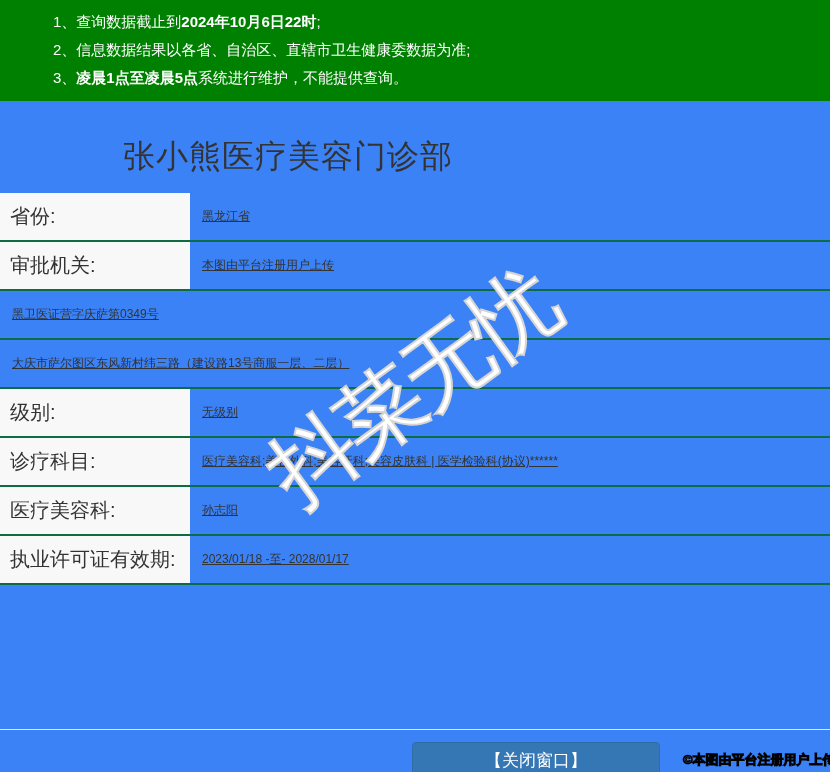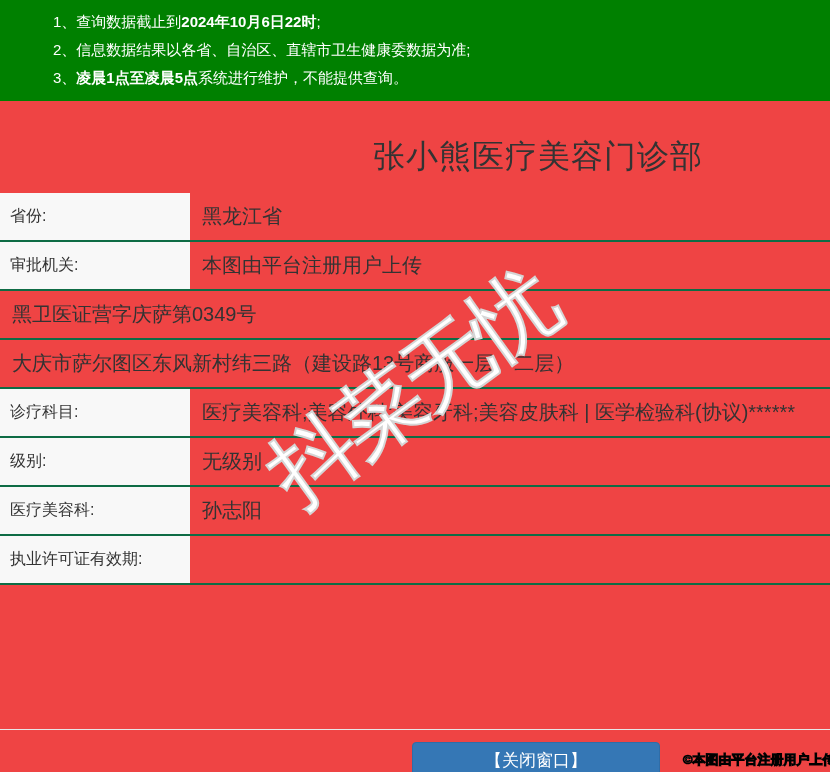--- a/index.html
+++ b/index.html
@@ -1,32 +1,32 @@
 <!DOCTYPE html>
 <html><head>
 <meta charset="utf-8">
 <style>
   * { margin:0; padding:0; box-sizing:border-box; }
   body { font-family:"Liberation Sans","DejaVu Sans",sans-serif; background:#fff; }
-  #screen { position:relative; width:830px; height:772px; overflow:hidden; background:#ef4444; }
+  #screen { position:relative; width:830px; height:772px; overflow:hidden; background:#3b82f6; }
 
   
   .banner { background:#008000; color:#fff; padding:8px 20px 9px 53px; width:830px; }
   .banner .line { font-size:15px; line-height:28px; white-space:nowrap; }
   .banner b { font-weight:bold; }
 
   
-  .title-wrap { margin-top:36px; height:38px; text-align:center; }
+  .title-wrap { margin-top:36px; height:38px; }
   .title { position:relative; left:123px; font-size:32px; color:#333; letter-spacing:1px; line-height:38px; }
 
   
   .itable { margin-top:18px; width:830px; }
   .trow { display:flex; height:49px; border-bottom:2px solid #0e6c45; }
-  .tlabel { width:190px; background:#f8f8f8; padding-left:10px; display:flex; align-items:center; font-size:16px; color:#333; }
-  .tvalue { flex:1; padding-left:12px; display:flex; align-items:center; font-size:20px; color:#333; white-space:nowrap; }
+  .tlabel { width:190px; background:#f8f8f8; padding-left:10px; display:flex; align-items:center; font-size:20px; color:#333; }
+  .tvalue { flex:1; padding-left:12px; display:flex; align-items:center; font-size:12px; color:#333; white-space:nowrap;text-decoration:underline; }
 
   
   .watermark { position:absolute; left:202px; top:338px; width:420px; height:100px;
     line-height:100px; text-align:center; font-size:86px; letter-spacing:-4px;
     transform:rotate(-36deg); color:#fff; -webkit-text-stroke:2px #d5d5d5;
     z-index:5; pointer-events:none; white-space:nowrap; }
 
   
   .footer-divider { position:absolute; top:729px; left:0; width:830px; border-top:1px solid #e7e7e7; }
   .close-btn { position:absolute; left:412px; top:742px; width:248px; height:40px;
@@ -60,33 +60,34 @@
         <div class="tlabel">审批机关:</div>
         <div class="tvalue">本图由平台注册用户上传</div>
       </div>
       <div class="trow">
         <div class="tvalue">黑卫医证营字庆萨第0349号</div>
       </div>
       <div class="trow">
         <div class="tvalue">大庆市萨尔图区东风新村纬三路（建设路13号商服一层、二层）</div>
       </div>
       <div class="trow">
+        <div class="tlabel">级别:</div>
+        <div class="tvalue">无级别</div>
+      </div>
+      <div class="trow">
         <div class="tlabel">诊疗科目:</div>
         <div class="tvalue">医疗美容科;美容外科;美容牙科;美容皮肤科 | 医学检验科(协议)******</div>
-      </div>
-      <div class="trow">
-        <div class="tlabel">级别:</div>
-        <div class="tvalue">无级别</div>
       </div>
       <div class="trow">
         <div class="tlabel">医疗美容科:</div>
         <div class="tvalue">孙志阳</div>
       </div>
       <div class="trow">
         <div class="tlabel">执业许可证有效期:</div>
+        <div class="tvalue">2023/01/18 -至- 2028/01/17</div>
       </div>
     </div>
 
   <div class="watermark">抖菜无忧</div>
 
   <div class="footer-divider"></div>
 
   <div class="close-btn">【关闭窗口】</div>
 
   <div class="copyright">©本图由平台注册用户上传</div>

